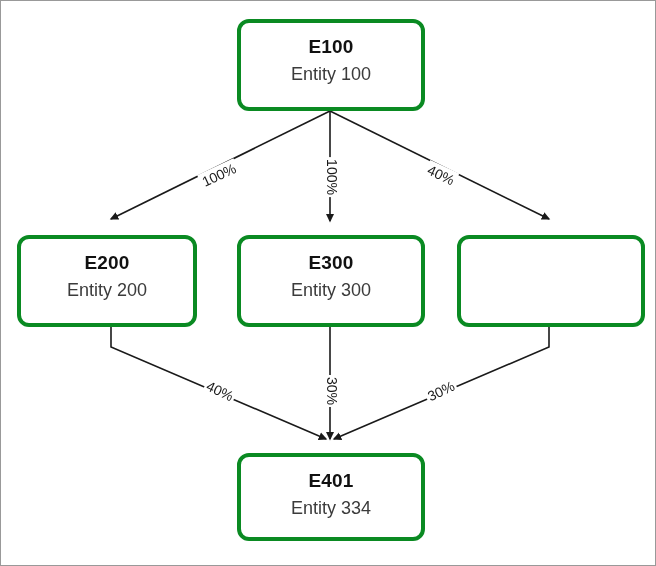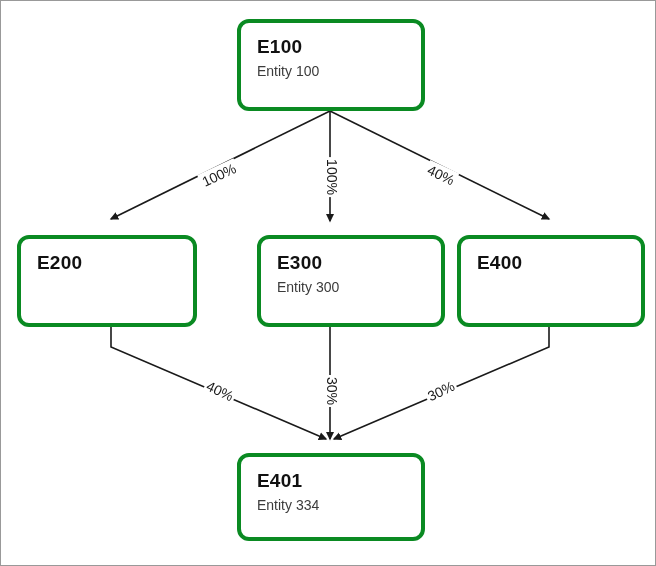--- a/index.html
+++ b/index.html
@@ -26,31 +26,32 @@
     width: 656px;
     height: 566px;
   }
   .node {
     position: absolute;
     box-sizing: border-box;
     background: #ffffff;
     border: 4px solid #0a8a22;
     border-radius: 12px;
     padding: 12px 16px 0 16px;
+    text-align: center;
   }
   .node-title {
     font-size: 19px;
     font-weight: bold;
     color: #111111;
     line-height: 1.25;
     letter-spacing: 0.2px;
     white-space: nowrap;
   }
   .node-subtitle {
-    font-size: 14px;
+    font-size: 18px;
     font-weight: normal;
     color: #3b3b3b;
     line-height: 1.5;
     margin-top: 2px;
     white-space: nowrap;
   }
   .edge-label {
     position: absolute;
     font-size: 14px;
     color: #1a1a1a;
@@ -85,29 +86,29 @@
     <path d="M548,326 L548,346 L333,438" fill="none" stroke="#1a1a1a" stroke-width="1.6" marker-end="url(#arrowhead)"></path>
   </svg>
 
   <div class="node" style="left:236px; top:18px; width:188px; height:92px;">
     <div class="node-title">E100</div>
     <div class="node-subtitle">Entity 100</div>
   </div>
 
   <div class="node" style="left:16px; top:234px; width:180px; height:92px;">
     <div class="node-title">E200</div>
+    <div class="node-subtitle">Entity 200</div>
   </div>
 
-  <div class="node" style="left:236px; top:234px; width:188px; height:92px;margin-left:20px;">
+  <div class="node" style="left:236px; top:234px; width:188px; height:92px;">
     <div class="node-title">E300</div>
     <div class="node-subtitle">Entity 300</div>
   </div>
 
   <div class="node" style="left:456px; top:234px; width:188px; height:92px;">
-    <div class="node-title">E400</div>
   </div>
 
   <div class="node" style="left:236px; top:452px; width:188px; height:88px;">
     <div class="node-title">E401</div>
     <div class="node-subtitle">Entity 334</div>
   </div>
 
   <div class="edge-label" style="left: 218px; top: 174px; transform: translate(-50%, -50%) rotate(-25deg);">100%</div>
   <div class="edge-label" style="left: 331px; top: 176px; transform: translate(-50%, -50%) rotate(90deg);">100%</div>
   <div class="edge-label" style="left: 440px; top: 174px; transform: translate(-50%, -50%) rotate(25deg);">40%</div>

